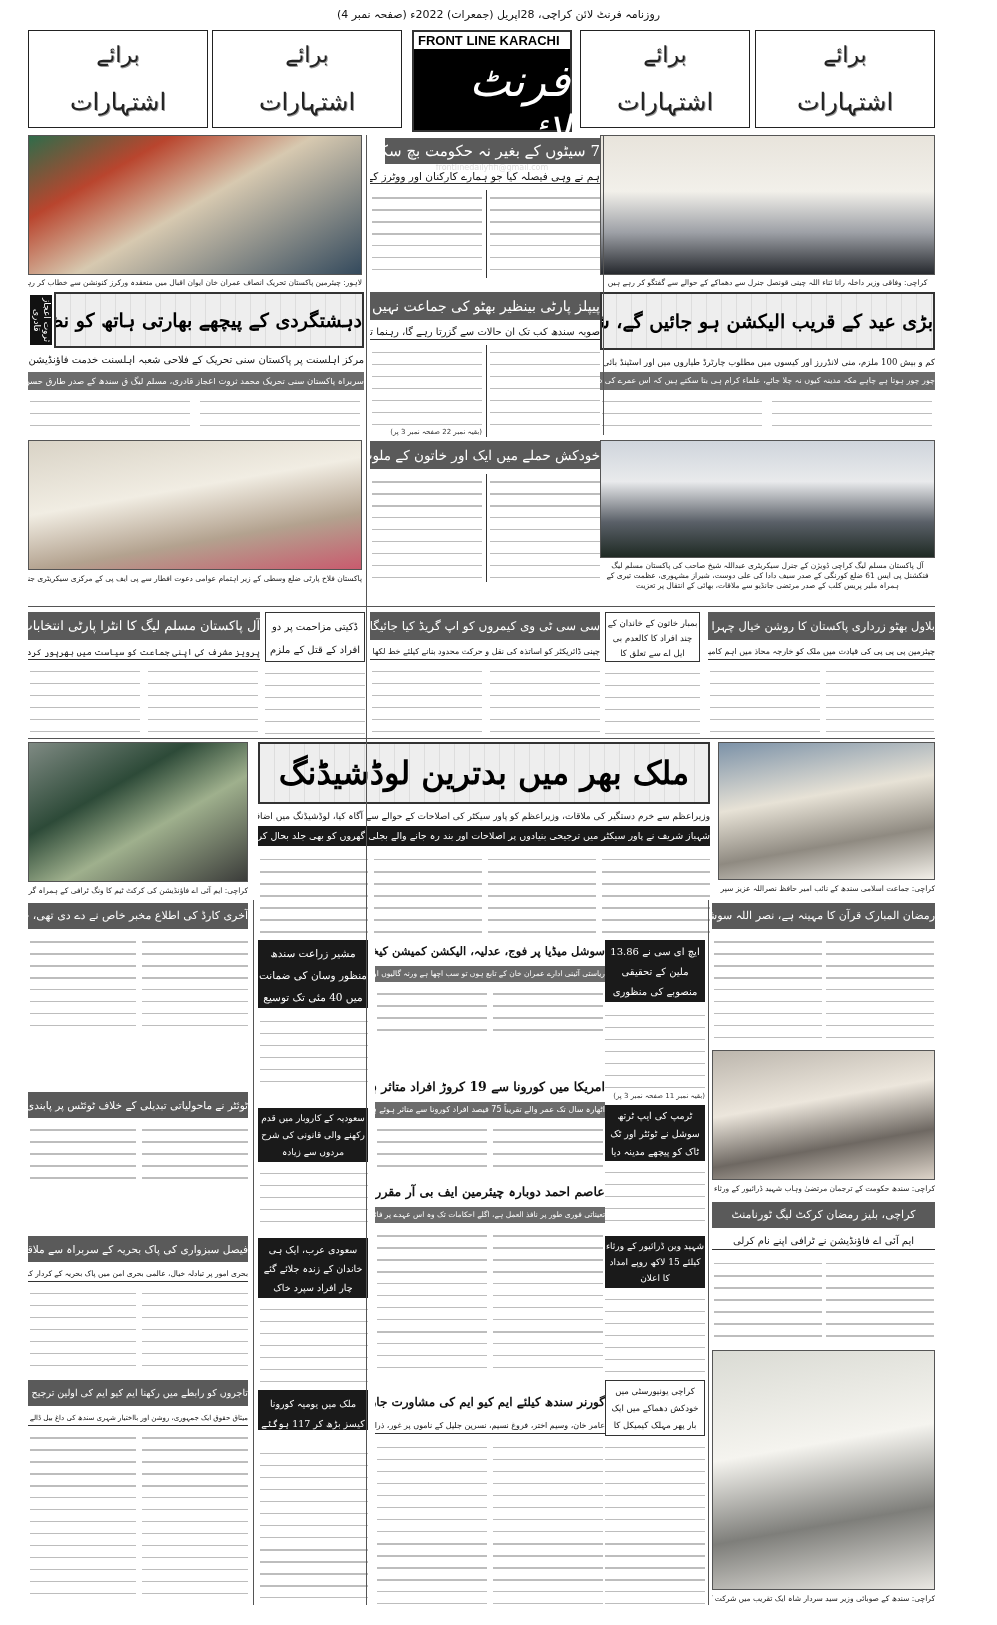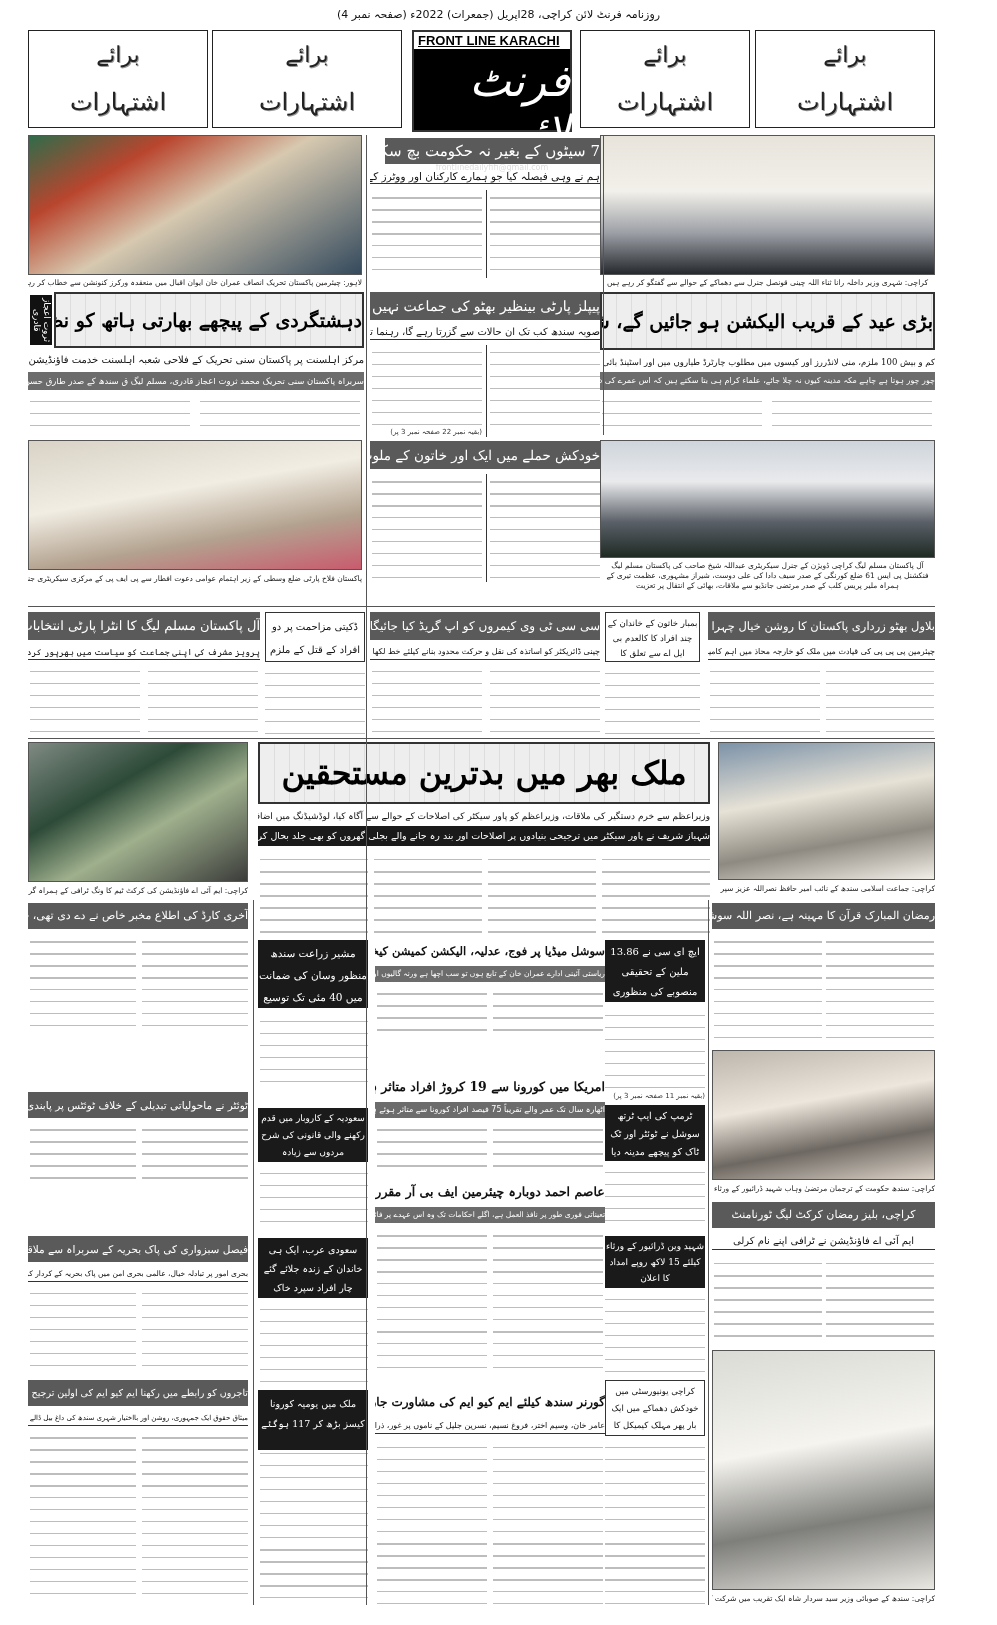--- a/index.html
+++ b/index.html
@@ -3,21 +3,21 @@
 <meta charset="utf-8">
 <style>
   * { box-sizing: border-box; margin: 0; padding: 0; }
   body { width: 997px; height: 1625px; background: #ffffff; font-family: "DejaVu Sans", sans-serif; color: #111; position: relative; overflow: hidden; }
   .abs { position: absolute; }
   .dateline { top: 8px; left: 0; width: 997px; text-align: center; font-size: 11px; direction: rtl; }
   .ad-box { border: 1.5px solid #222; background: #fff; display: flex; flex-direction: column; align-items: center; justify-content: space-around; direction: rtl; font-family: "DejaVu Serif", serif; color: #222; }
   .ad-box .l1 { font-size: 22px; text-shadow: 1px 1px 0 #999; }
   .ad-box .l2 { font-size: 24px; text-shadow: 1px 1px 0 #999; }
   .masthead { background: #000; color: #fff; border: 2px solid #333; display: flex; flex-direction: column; align-items: center; }
-  .masthead .en { background:#fff; color:#000; font-weight: bold; font-size: 13px; width: 100%; padding: 1px 4px; font-family: "Liberation Sans", sans-serif; text-decoration: underline; }
+  .masthead .en { background:#fff; color:#000; font-weight: bold; font-size: 13px; width: 100%; padding: 1px 4px; font-family: "Liberation Sans", sans-serif; }
   .masthead .ur { font-size: 44px; font-family: "DejaVu Serif", serif; direction: rtl; margin-top: 6px; font-style: italic; }
   .masthead .sub { font-size: 8px; color: #ddd; margin-top: 6px; direction: rtl; }
   .photo { background: linear-gradient(135deg, #8b7f74 0%, #c9b9a5 35%, #6b625d 60%, #bfb2a0 100%); border: 1px solid #555; overflow: hidden; }
   .photo.meeting { background: linear-gradient(180deg, #e8e4dc 0%, #f2f0ea 40%, #9da0a6 70%, #26292e 100%); }
   .photo.team { background: linear-gradient(150deg, #7f8a83 0%, #2d4a38 35%, #9fb08d 60%, #3b3c3a 100%); }
   .photo.iftar { background: linear-gradient(170deg, #d9d3c6 0%, #f1ede3 40%, #b3a28f 70%, #c95b6e 100%); }
   .photo.group { background: linear-gradient(180deg, #cfd5dc 0%, #e9eaec 35%, #5a6068 70%, #1f2a24 100%); }
   .photo.bless { background: linear-gradient(170deg, #7c92a8 0%, #e7e2d6 40%, #8f8a81 70%, #f2efe8 100%); }
   .photo.family { background: linear-gradient(170deg, #bcb6ad 0%, #ece6dc 40%, #6e6862 70%, #dcd3c8 100%); }
   .photo.visit { background: linear-gradient(170deg, #dadbd4 0%, #f5f4ef 40%, #7e7e7a 70%, #e9e7e2 100%); }
@@ -65,21 +65,21 @@
 <div class="abs photo rally" style="left:28px;top:135px;width:334px;height:140px;"></div>
 <div class="abs caption" style="left:28px;top:278px;width:334px;">لاہور: چیئرمین پاکستان تحریک انصاف عمران خان ایوان اقبال میں منعقدہ ورکرز کنونشن سے خطاب کر رہے ہیں</div>
 
 <div class="abs hl-dark" style="left:385px;top:138px;width:215px;height:26px;font-size:15px;line-height:26px;">7 سیٹوں کے بغیر نہ حکومت بچ سکی نہ بن سکی، سید امین الحق</div>
 <div class="abs hl-plain" style="left:370px;top:168px;width:230px;height:16px;font-size:10.5px;line-height:16px;border-bottom:1px solid #333;">ہم نے وہی فیصلہ کیا جو ہمارے کارکنان اور ووٹرز کے دل کی آواز تھی، خطاب</div>
 <div class="abs text-lines" style="left:372px;top:190px;width:110px;height:88px;"></div>
 <div class="abs vrule" style="left:486px;top:190px;height:88px;"></div>
 <div class="abs text-lines" style="left:490px;top:190px;width:110px;height:88px;"></div>
 
 <div class="abs photo meeting" style="left:600px;top:135px;width:335px;height:140px;"></div>
-<div class="abs caption" style="left:600px;top:278px;width:335px;">کراچی: شہری وزیر داخلہ رانا ثناء اللہ چینی قونصل جنرل سے دھماکے کے حوالے سے گفتگو کر رہے ہیں</div>
+<div class="abs caption" style="left:600px;top:278px;width:335px;">کراچی: وفاقی وزیر داخلہ رانا ثناء اللہ چینی قونصل جنرل سے دھماکے کے حوالے سے گفتگو کر رہے ہیں</div>
 
 <div class="abs byline-tag" style="left:30px;top:295px;width:22px;height:50px;font-size:9px;">ثروت اعجاز قادری</div>
 <div class="abs hl-banner" style="left:54px;top:292px;width:310px;height:56px;font-size:19px;line-height:52px;">دہشتگردی کے پیچھے بھارتی ہاتھ کو نظرانداز نہیں کیا جاسکتا</div>
 <div class="abs hl-plain" style="left:28px;top:352px;width:336px;height:16px;font-size:10px;line-height:16px;">مرکز اہلسنت پر پاکستان سنی تحریک کے فلاحی شعبہ اہلسنت خدمت فاؤنڈیشن کے تحت مستحقین میں راشن کی تقسیم تقریب</div>
 <div class="abs sub-grey" style="left:28px;top:372px;width:336px;height:18px;font-size:8.5px;line-height:18px;">سربراہ پاکستان سنی تحریک محمد ثروت اعجاز قادری، مسلم لیگ ق سندھ کے صدر طارق حسن، تاجر رہنماؤں آصف گلفام، دلشاد بخاری نے خطاب کیا</div>
 <div class="abs text-lines" style="left:30px;top:394px;width:160px;height:40px;"></div>
 <div class="abs text-lines" style="left:200px;top:394px;width:160px;height:40px;"></div>
 
 <div class="abs hl-dark" style="left:370px;top:292px;width:230px;height:28px;font-size:14px;line-height:28px;">پیپلز پارٹی بینظیر بھٹو کی جماعت نہیں ہے، خرم شیر زمان</div>
 <div class="abs hl-plain" style="left:370px;top:324px;width:230px;height:16px;font-size:10px;line-height:16px;border-bottom:1px solid #333;">صوبہ سندھ کب تک ان حالات سے گزرتا رہے گا، رہنما تحریک انصاف</div>
@@ -122,21 +122,21 @@
 <div class="abs text-lines" style="left:605px;top:666px;width:95px;height:68px;"></div>
 
 <div class="abs hl-dark" style="left:708px;top:612px;width:227px;height:28px;font-size:11.5px;line-height:28px;">بلاول بھٹو زرداری پاکستان کا روشن خیال چہرا ہیں، نوید بھٹی</div>
 <div class="abs hl-plain" style="left:708px;top:644px;width:227px;height:16px;font-size:8px;line-height:16px;border-bottom:1px solid #333;">چیئرمین پی پی پی کی قیادت میں ملک کو خارجہ محاذ میں اہم کامیابیاں حاصل ہوں گی</div>
 <div class="abs text-lines" style="left:710px;top:664px;width:110px;height:70px;"></div>
 <div class="abs text-lines" style="left:826px;top:664px;width:108px;height:70px;"></div>
 
 <div class="abs photo team" style="left:28px;top:742px;width:220px;height:140px;"></div>
 <div class="abs caption" style="left:28px;top:886px;width:220px;">کراچی: ایم آئی اے فاؤنڈیشن کی کرکٹ ٹیم کا ونگ ٹرافی کے ہمراہ گروپ فوٹو</div>
 
-<div class="abs hl-banner" style="left:258px;top:742px;width:452px;height:62px;font-size:32px;line-height:58px;">ملک بھر میں بدترین مستحقین</div>
+<div class="abs hl-banner" style="left:258px;top:742px;width:452px;height:62px;font-size:32px;line-height:58px;">ملک بھر میں بدترین لوڈشیڈنگ</div>
 <div class="abs hl-plain" style="left:258px;top:808px;width:452px;height:16px;font-size:9px;line-height:16px;">وزیراعظم سے خرم دستگیر کی ملاقات، وزیراعظم کو پاور سیکٹر کی اصلاحات کے حوالے سے آگاہ کیا، لوڈشیڈنگ میں اضافے پر چیئرمین نیپرا بھی برہم</div>
 <div class="abs sub-grey" style="left:258px;top:826px;width:452px;height:20px;font-size:9.5px;line-height:20px;background:#1a1a1a;">شہباز شریف نے پاور سیکٹر میں ترجیحی بنیادوں پر اصلاحات اور بند رہ جانے والے بجلی گھروں کو بھی جلد بحال کرنے کیلئے اقدامات کی ہدایت کردی</div>
 <div class="abs text-lines" style="left:260px;top:852px;width:108px;height:84px;"></div>
 <div class="abs text-lines" style="left:374px;top:852px;width:108px;height:84px;"></div>
 <div class="abs text-lines" style="left:488px;top:852px;width:108px;height:84px;"></div>
 <div class="abs text-lines" style="left:602px;top:852px;width:108px;height:84px;"></div>
 
 <div class="abs photo bless" style="left:718px;top:742px;width:217px;height:138px;"></div>
 <div class="abs caption" style="left:718px;top:884px;width:217px;">کراچی: جماعت اسلامی سندھ کے نائب امیر حافظ نصراللہ عزیز سپر ہائی وے کالونی میں تقریب ختم قرآن سے خطاب کر رہے ہیں</div>
 
@@ -197,21 +197,21 @@
 <div class="abs text-lines" style="left:260px;top:1302px;width:108px;height:80px;"></div>
 
 <div class="abs hl-black" style="left:605px;top:1236px;width:100px;height:52px;font-size:9px;line-height:16px;padding-top:2px;">شہید وین ڈرائیور کے ورثاء کیلئے 15 لاکھ روپے امداد کا اعلان</div>
 <div class="abs text-lines" style="left:605px;top:1292px;width:100px;height:80px;"></div>
 
 <div class="abs hl-dark" style="left:28px;top:1380px;width:220px;height:26px;font-size:9.5px;line-height:26px;">تاجروں کو رابطے میں رکھنا ایم کیو ایم کی اولین ترجیح ہے، وسیم اختر</div>
 <div class="abs hl-plain" style="left:28px;top:1410px;width:220px;height:16px;font-size:7px;line-height:16px;border-bottom:1px solid #333;">میثاق حقوق ایک جمہوری، روشن اور بااختیار شہری سندھ کی داغ بیل ڈالے گا، خطاب</div>
 <div class="abs text-lines" style="left:30px;top:1430px;width:106px;height:175px;"></div>
 <div class="abs text-lines" style="left:142px;top:1430px;width:106px;height:175px;"></div>
 
-<div class="abs hl-black" style="left:258px;top:1390px;width:110px;height:60px;font-size:9.5px;line-height:20px;padding-top:4px;">ملک میں یومیہ کورونا کیسز بڑھ کر 117 ہوگئے</div>
+<div class="abs hl-black" style="left:258px;top:1390px;width:110px;height:40px;font-size:9.5px;line-height:20px;padding-top:4px;">ملک میں یومیہ کورونا کیسز بڑھ کر 117 ہوگئے</div>
 <div class="abs text-lines" style="left:260px;top:1446px;width:108px;height:160px;"></div>
 
 <div class="abs hl-plain" style="left:375px;top:1390px;width:230px;height:24px;font-size:12px;line-height:24px;font-weight:bold;">گورنر سندھ کیلئے ایم کیو ایم کی مشاورت جاری</div>
 <div class="abs hl-plain" style="left:375px;top:1418px;width:230px;height:16px;font-size:8px;line-height:16px;border-bottom:1px solid #333;">عامر خان، وسیم اختر، فروغ نسیم، نسرین جلیل کے ناموں پر غور، ذرائع</div>
 <div class="abs text-lines" style="left:377px;top:1440px;width:110px;height:165px;"></div>
 <div class="abs text-lines" style="left:493px;top:1440px;width:110px;height:165px;"></div>
 
 <div class="abs hl-boxed" style="left:605px;top:1380px;width:100px;height:56px;font-size:8.5px;line-height:17px;padding-top:2px;">کراچی یونیورسٹی میں خودکش دھماکے میں ایک بار پھر مہلک کیمیکل کا استعمال</div>
 <div class="abs text-lines" style="left:605px;top:1440px;width:100px;height:165px;"></div>
 

